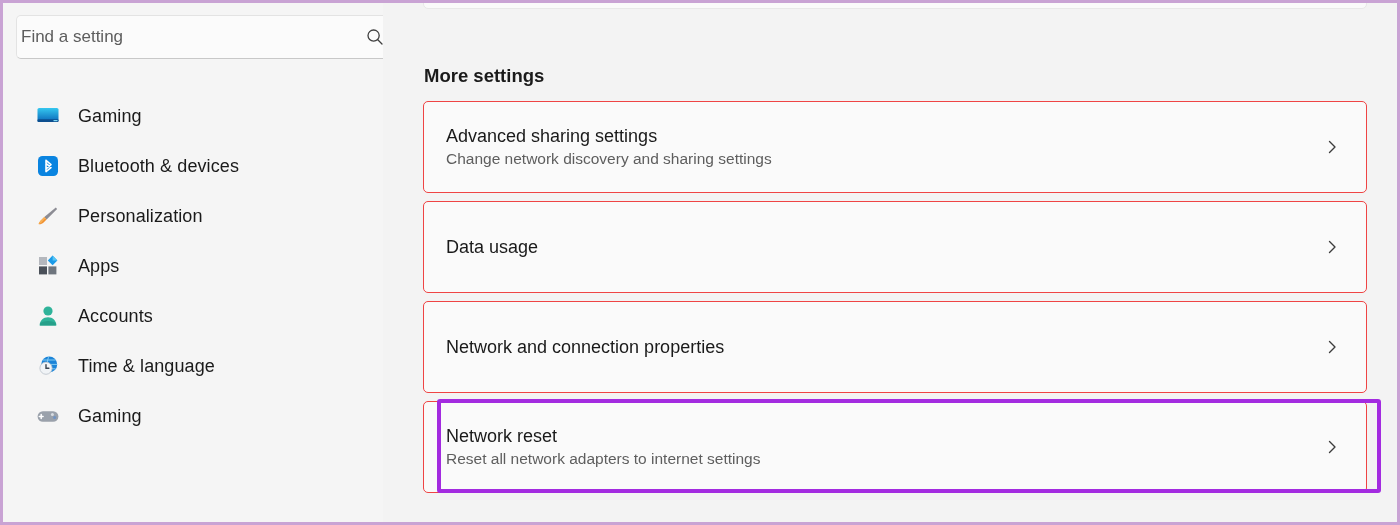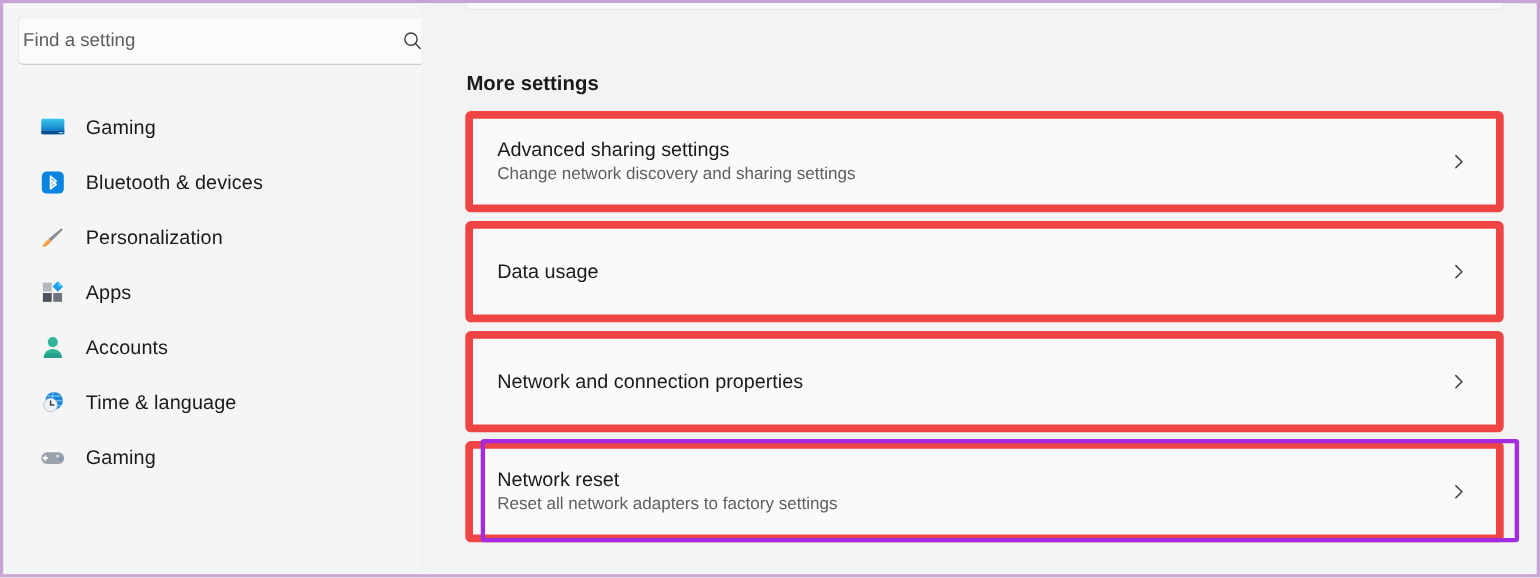--- a/index.html
+++ b/index.html
@@ -138,21 +138,21 @@
     left: 40px;
     top: 98px;
     width: 944px;
   }
 
   .card {
     position: relative;
     width: 944px;
     height: 92px;
     background: #fafafa;
-    border: 7px solid #ef4444;
+    border: 1px solid #ef4444;
     border-radius: 5px;
     margin-bottom: 8px;
     display: flex;
     align-items: center;
     padding: 0 26px 0 22px;
     cursor: default;
   }
 
   .card-text { flex: 1; }
 
@@ -308,21 +308,21 @@
           <div class="card-title">Network and connection properties</div>
         </div>
         <svg class="chevron" viewBox="0 0 16 16" fill="none">
           <path d="M5.5 2.5 L11 8 L5.5 13.5" stroke="currentColor" stroke-width="1.35" stroke-linecap="round" stroke-linejoin="round"></path>
         </svg>
       </div>
 
       <div class="card">
         <div class="card-text">
           <div class="card-title">Network reset</div>
-          <div class="card-sub">Reset all network adapters to factory settings</div>
+          <div class="card-sub">Reset all network adapters to internet settings</div>
         </div>
         <svg class="chevron" viewBox="0 0 16 16" fill="none">
           <path d="M5.5 2.5 L11 8 L5.5 13.5" stroke="currentColor" stroke-width="1.35" stroke-linecap="round" stroke-linejoin="round"></path>
         </svg>
       </div>
 
     </div>
   </div>
 
   <div id="annotation"></div>

